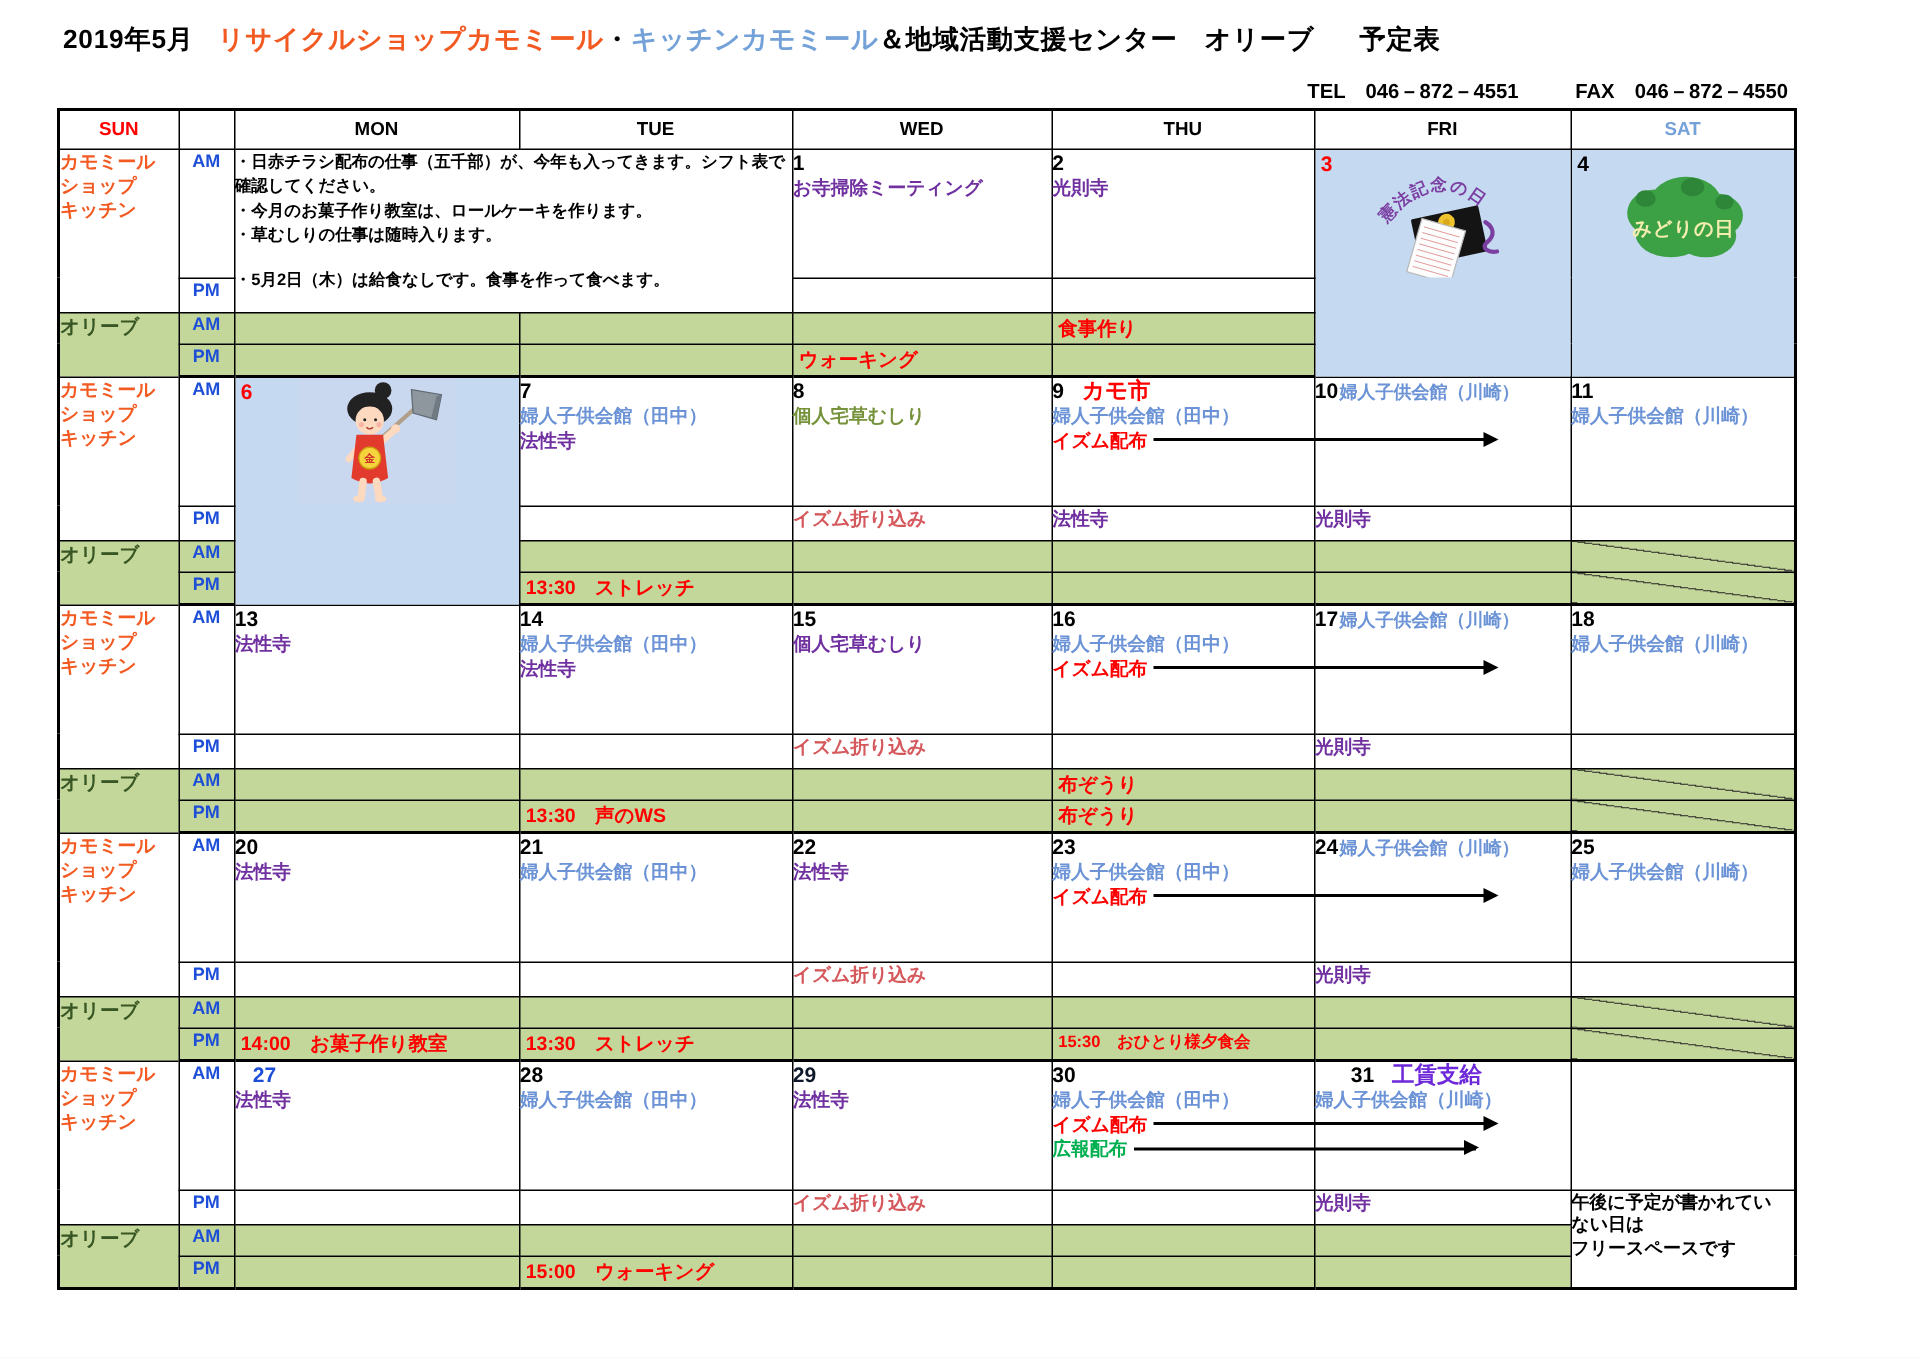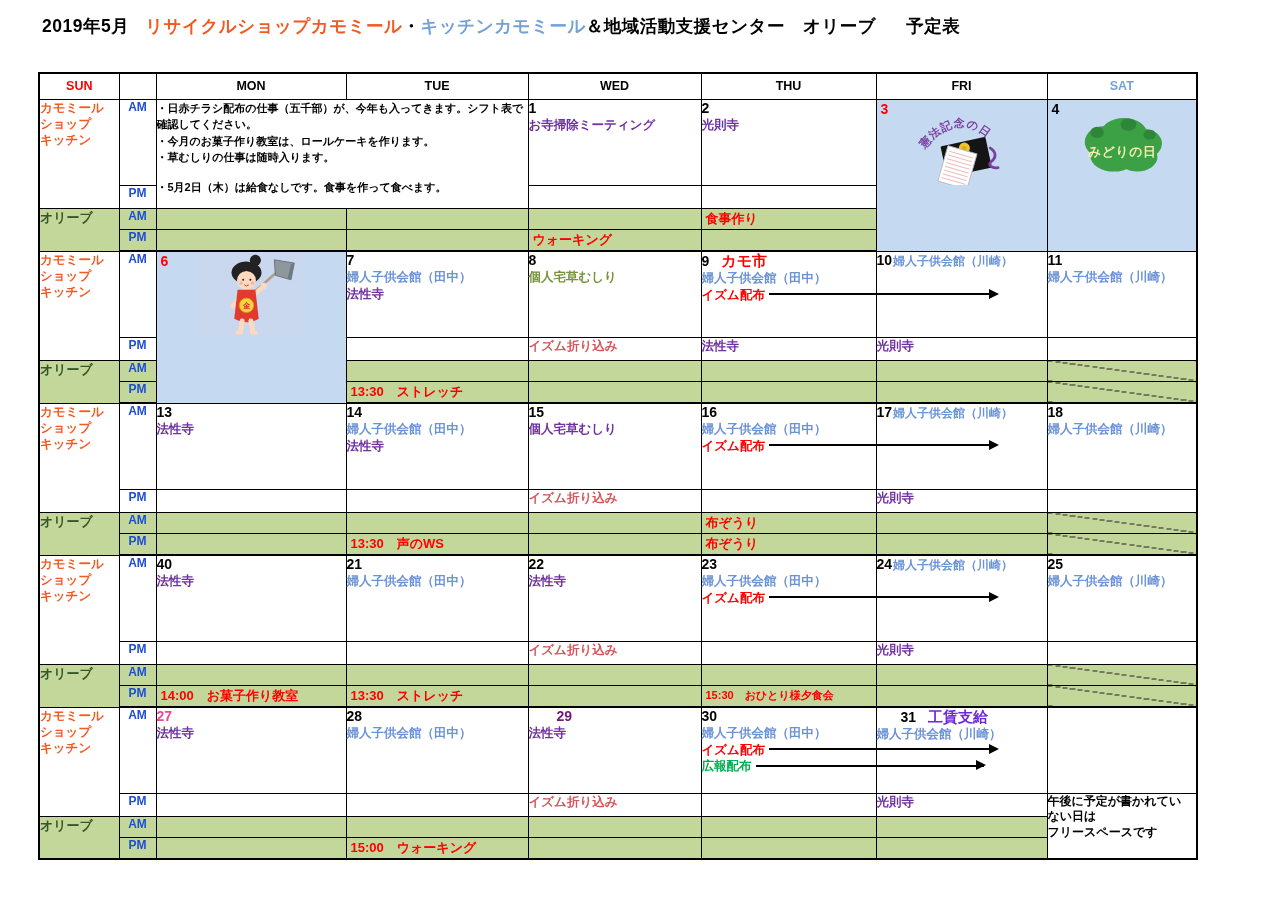--- a/index.html
+++ b/index.html
@@ -53,20 +53,24 @@
     border-left: 10px solid #000; border-top: 5px solid transparent; border-bottom: 5px solid transparent;
   }
 </style>
 </head>
 <body>
 
 <div id="page">
   <div id="title-row">
     <span class="t-prefix">2019年5月</span><span style="color:#f25a22;">リサイクルショップカモミール</span><span>・</span><span style="color:#74a2d8;">キッチンカモミール</span><span>＆地域活動支援センター　オリーブ</span><span class="t-suffix">予定表</span>
   </div>
+  <div id="telfax">
+    <span style="margin-left:0">TEL　046－872－4551</span>
+    <span>FAX　046－872－4550</span>
+  </div>
 
   <table id="cal">
     <colgroup>
       <col style="width:80px">
         <col style="width:37px">
         <col style="width:190px">
         <col style="width:182px">
       <col style="width:173px">
         <col style="width:175px">
         <col style="width:171px">
@@ -341,21 +345,21 @@
           <td class="green slash"></td>
         </tr>
         <tr class="r-am">
           <td class="label-cell" rowspan="2">
             <div>カモミール</div>
             <div>ショップ</div>
             <div>キッチン</div>
           </td>
           <td class="ampm">AM</td>
           <td class="day">
-            <div class="dateline"><span class="date" style="color: rgb(0, 0, 0);">40</span></div>
+            <div class="dateline"><span class="date" style="color: rgb(0, 0, 0);">20</span></div>
             <div class="it"><span style="color: rgb(112, 48, 160);">法性寺</span></div>
           </td>
           <td class="day">
             <div class="dateline"><span class="date" style="color: rgb(0, 0, 0);">21</span></div>
             <div class="it"><span style="color: rgb(107, 147, 214);">婦人子供会館（田中）</span></div>
           </td>
           <td class="day">
             <div class="dateline"><span class="date" style="color: rgb(0, 0, 0);">22</span></div>
             <div class="it"><span style="color: rgb(112, 48, 160);">法性寺</span></div>
           </td>
@@ -411,29 +415,29 @@
           <td class="green slash"></td>
         </tr>
         <tr class="r-am">
           <td class="label-cell" rowspan="2">
             <div>カモミール</div>
             <div>ショップ</div>
             <div>キッチン</div>
           </td>
           <td class="ampm">AM</td>
           <td class="day">
-            <div class="dateline"><span class="date" style="color: #ec4899;">27</span></div>
+            <div class="dateline"><span class="date" style="color: #1d4ed8; padding-left: 12px;">27</span></div>
             <div class="it"><span style="color: rgb(112, 48, 160);">法性寺</span></div>
           </td>
           <td class="day">
             <div class="dateline"><span class="date" style="color: rgb(0, 0, 0);">28</span></div>
             <div class="it"><span style="color: rgb(107, 147, 214);">婦人子供会館（田中）</span></div>
           </td>
           <td class="day">
-            <div class="dateline"><span class="date" style="color: #701a75; padding-left: 28px;">29</span></div>
+            <div class="dateline"><span class="date" style="color: #0f172a;">29</span></div>
             <div class="it"><span style="color: rgb(112, 48, 160);">法性寺</span></div>
           </td>
           <td class="day">
             <div class="dateline"><span class="date" style="color: rgb(0, 0, 0);">30</span></div>
             <div class="it"><span style="color: rgb(107, 147, 214);">婦人子供会館（田中）</span></div>
             <div class="it"><span style="color: rgb(255, 0, 0);">イズム配布</span><span class="arrow" style="width: 228px;"></span></div>
             <div class="it"><span style="color: rgb(0, 176, 80);">広報配布</span><span class="arrow" style="width: 228px;"></span></div>
           </td>
           <td class="day">
             <div class="dateline"><span class="date" style="color: rgb(0, 0, 0); margin-left: 24px;">31</span><span class="d-suffix" style="color: #6d28d9;">工賃支給</span></div>

